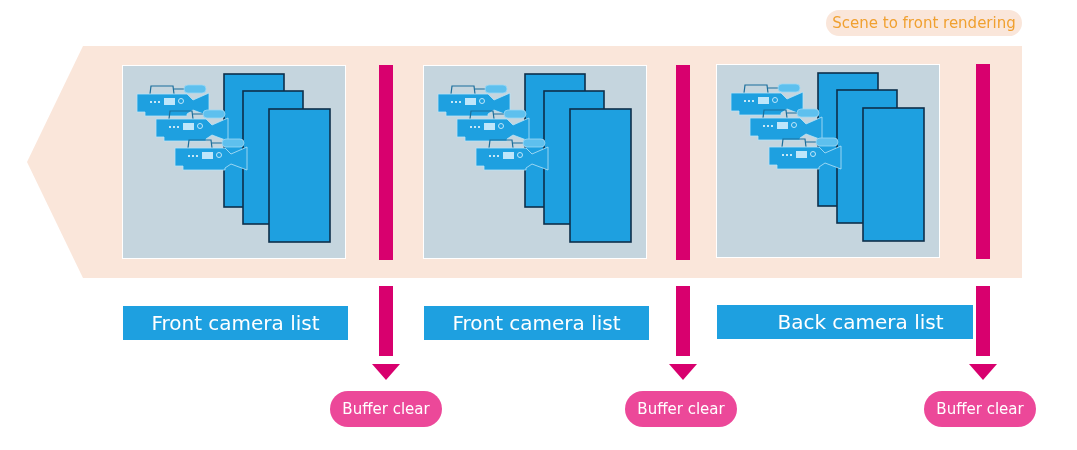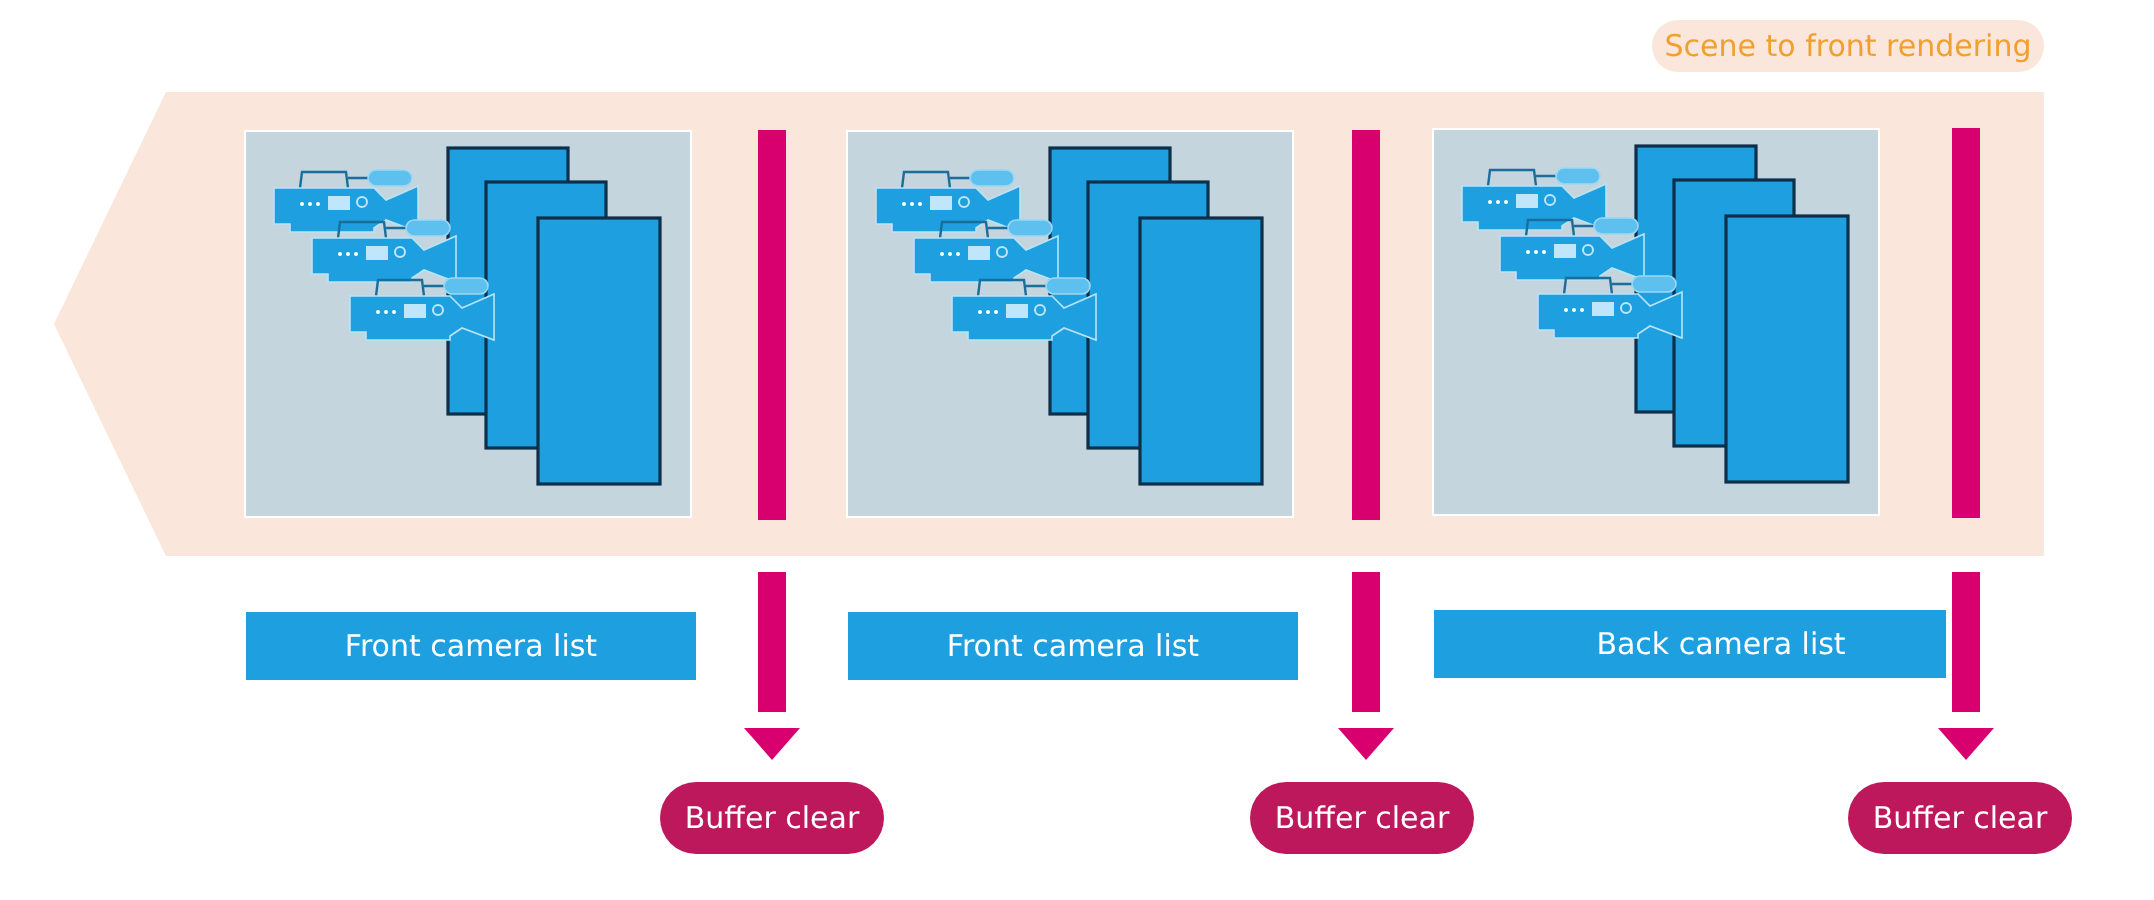--- a/index.html
+++ b/index.html
@@ -5,26 +5,26 @@
   html, body { margin:0; padding:0; background:#ffffff; }
   body { width:1077px; height:450px; position:relative; overflow:hidden;
          font-family:"DejaVu Sans", "Liberation Sans", sans-serif; }
   .abs { position:absolute; }
   #banner { left:0; top:0; width:1077px; height:450px; }
   .title-pill { left:826px; top:10px; width:196px; height:26px; border-radius:13px;
     background:#fae6da; color:#f0a030; font-size:15px; line-height:26px; text-align:center; }
   .panel { width:224px; height:194px; background:#c5d5de; border:1px solid #ffffff; box-sizing:border-box; }
   .panel svg { position:absolute; left:0; top:0; }
   .bar { width:14px; height:195px; background:#d8006e; }
-  .label { width:225px; height:34px; background:#1ea0e0; color:#ffffff; font-size:15px;
+  .label { width:225px; height:34px; background:#1ea0e0; color:#ffffff; font-size:20px;
     line-height:34px; text-align:center; }
   .arrow-shaft { width:14px; height:70px; background:#d8006e; }
   .arrow-head { width:0; height:0; border-left:14px solid transparent; border-right:14px solid transparent;
     border-top:16px solid #d8006e; }
-  .clear-pill { width:112px; height:36px; border-radius:18px; background:#be185d; color:#ffffff;
+  .clear-pill { width:112px; height:36px; border-radius:18px; background:#ec4899; color:#ffffff;
     font-size:15px; line-height:36px; text-align:center; }
 </style>
 </head>
 <body>
 
 <svg id="banner" class="abs" viewBox="0 0 1077 450">
   <polygon points="83,46 1022,46 1022,278 83,278 27,162" fill="#fae6da"></polygon>
 </svg>
 
 <div class="abs title-pill">Scene to front rendering</div>

